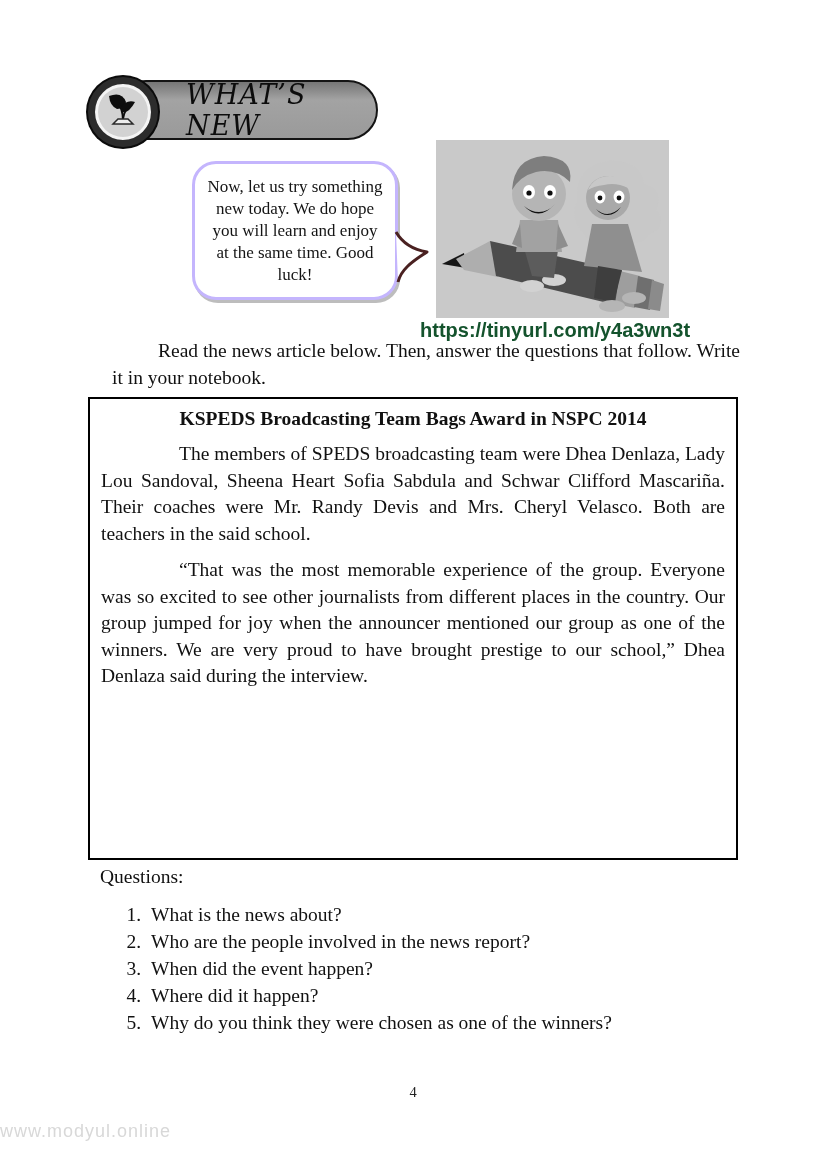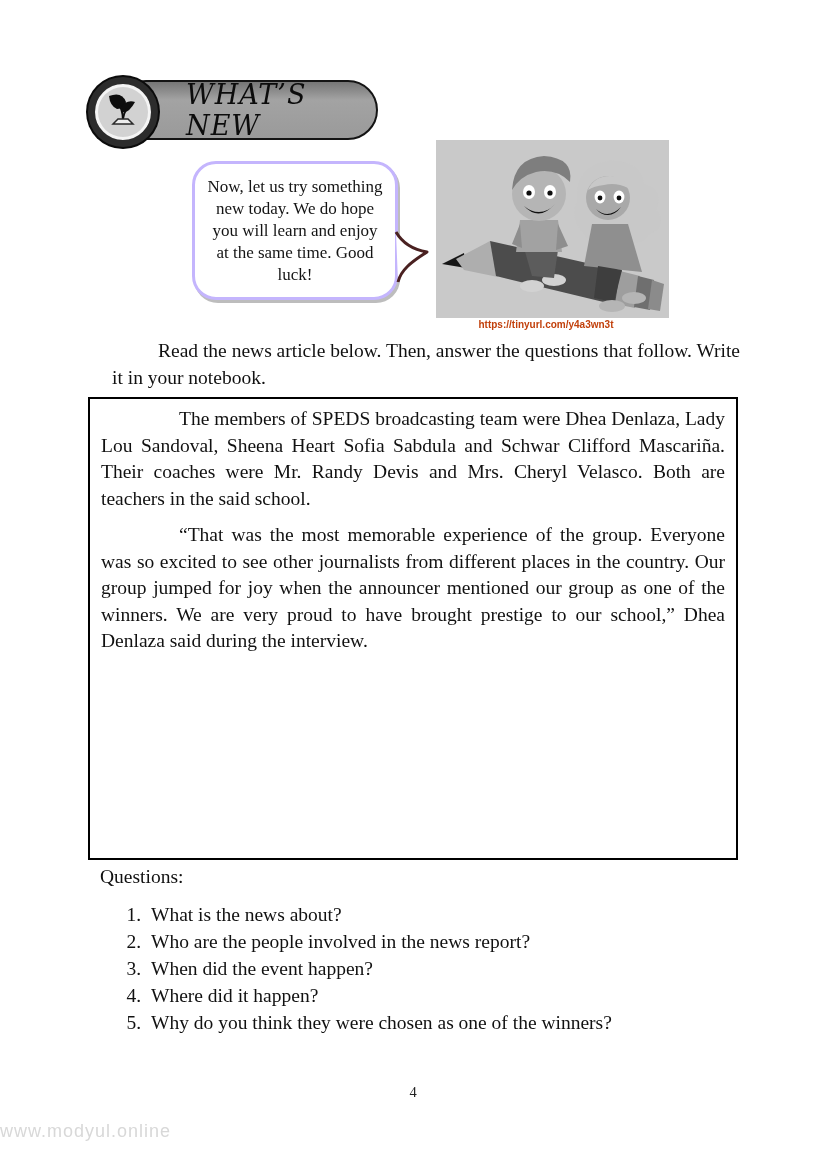--- a/index.html
+++ b/index.html
@@ -38,21 +38,21 @@
   }
   .bubble-text { font-size:17px; line-height:22px; color:#141414; }
   .bubble-tail { position:absolute; left:393px; top:230px; width:36px; height:54px; }
 
   
   .kids-image { position:absolute; left:436px; top:140px; width:233px; height:178px; background:#c9c9c9; }
 
   .image-caption {
     position:absolute; left:420px; top:319px; width:252px; text-align:center;
     font-family:"Liberation Sans","DejaVu Sans",sans-serif; font-weight:bold;
-    font-size:10px; color:#c2410c; text-decoration:none;
+    font-size:20px; color:#14532d; text-decoration:none;
   }
 
   
   .instruction {
     position:absolute; left:112px; top:337px; width:628px;
     font-size:19.5px; line-height:27px; text-align:justify; text-indent:46px;
   }
 
   
   .article-box {
@@ -144,20 +144,21 @@
     <ellipse cx="176" cy="166" rx="13" ry="6" fill="#b5b5b5"></ellipse>
     <ellipse cx="198" cy="158" rx="12" ry="6" fill="#b5b5b5"></ellipse>
   </svg>
 </div>
 
 <a class="image-caption">https://tinyurl.com/y4a3wn3t</a>
 
 <p class="instruction">Read the news article below. Then, answer the questions that follow. Write it in your notebook.</p>
 
 <div class="article-box">
+  <div class="article-title">KSPEDS Broadcasting Team Bags Award in NSPC 2014</div>
   <div class="article-paragraphs">
 
       <p>The members of SPEDS broadcasting team were Dhea Denlaza, Lady Lou Sandoval, Sheena Heart Sofia Sabdula and Schwar Clifford Mascariña. Their coaches were Mr. Randy Devis and Mrs. Cheryl Velasco. Both are teachers in the said school.</p>
       <p>“That was the most memorable experience of the group. Everyone was so excited to see other journalists from different places in the country. Our group jumped for joy when the announcer mentioned our group as one of the winners. We are very proud to have brought prestige to our school,” Dhea Denlaza said during the interview.</p>
     </div>
 </div>
 
 <div class="questions-label">Questions:</div>
 <ol class="questions-list">
 

